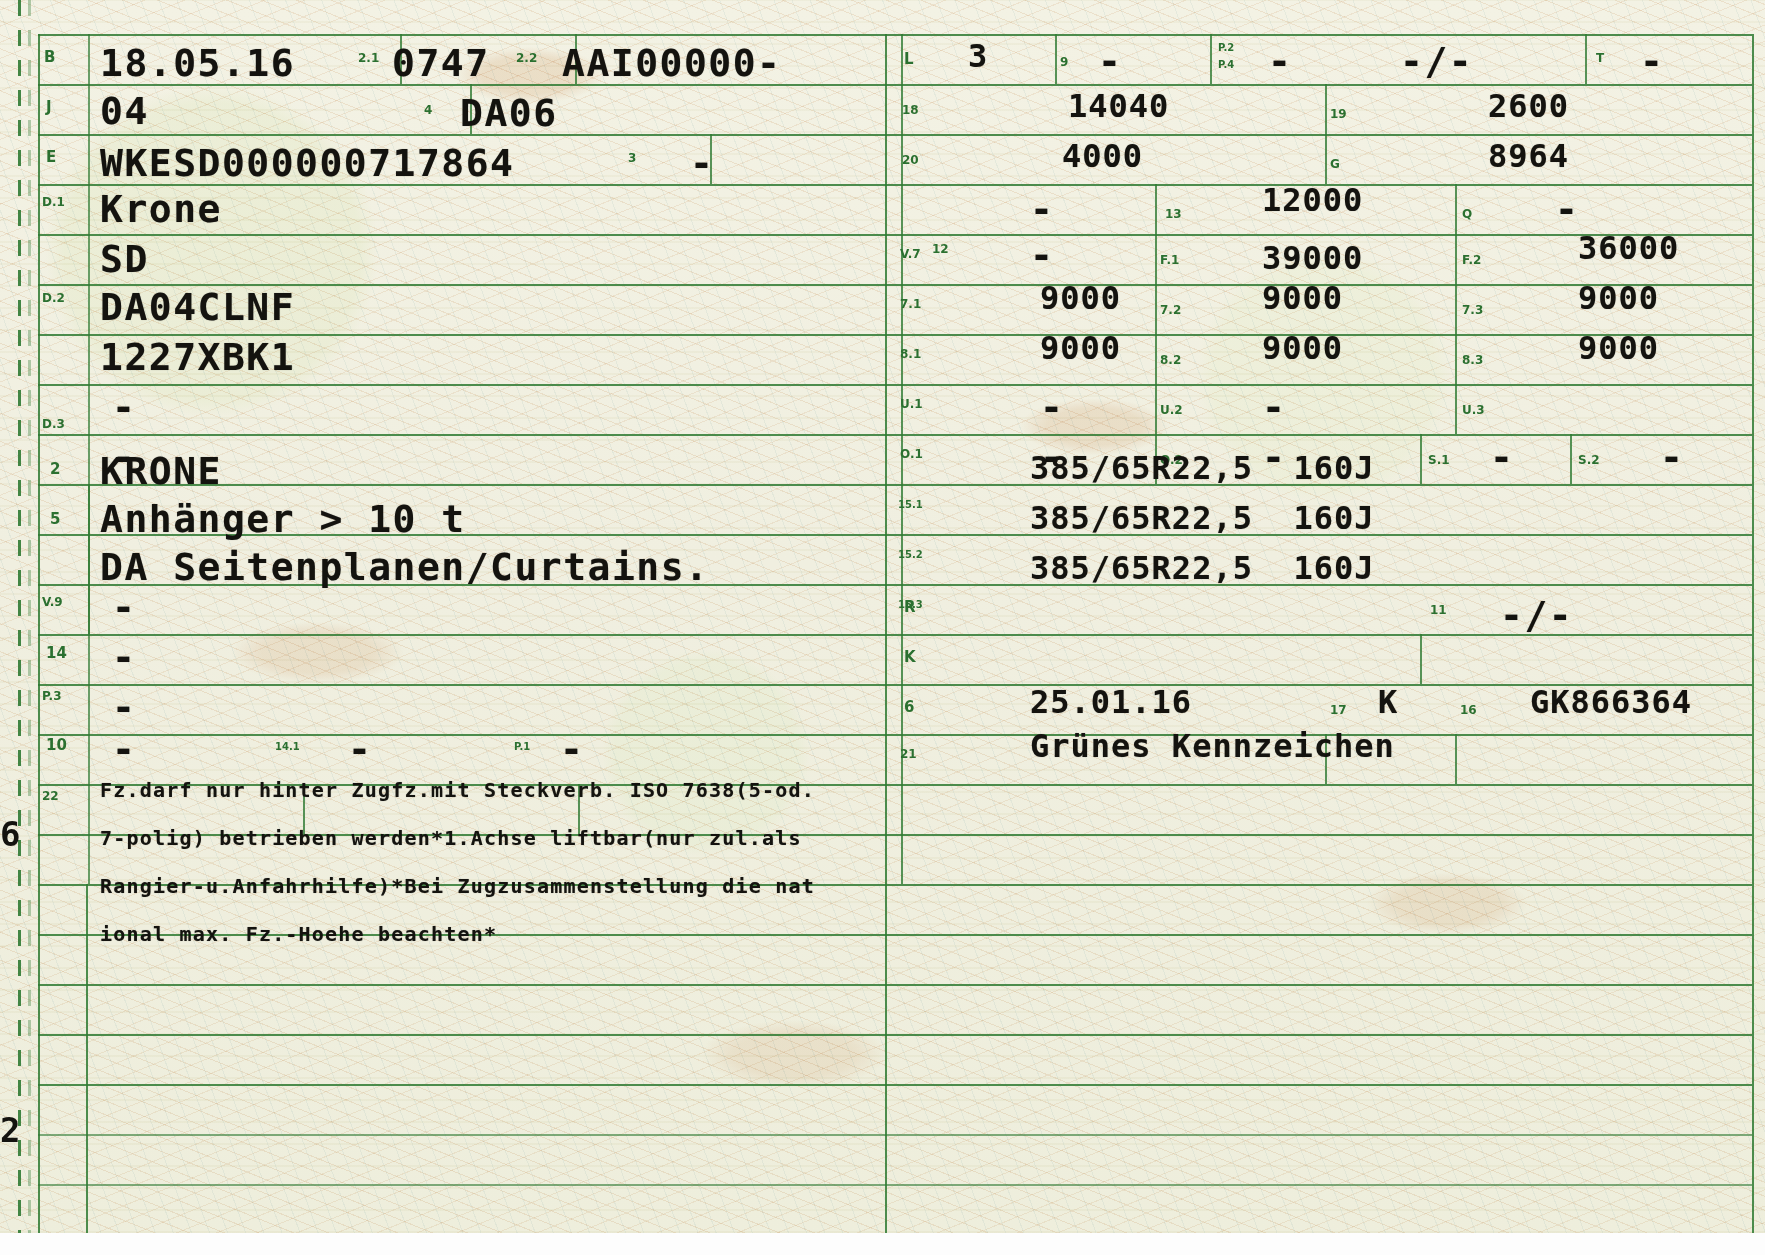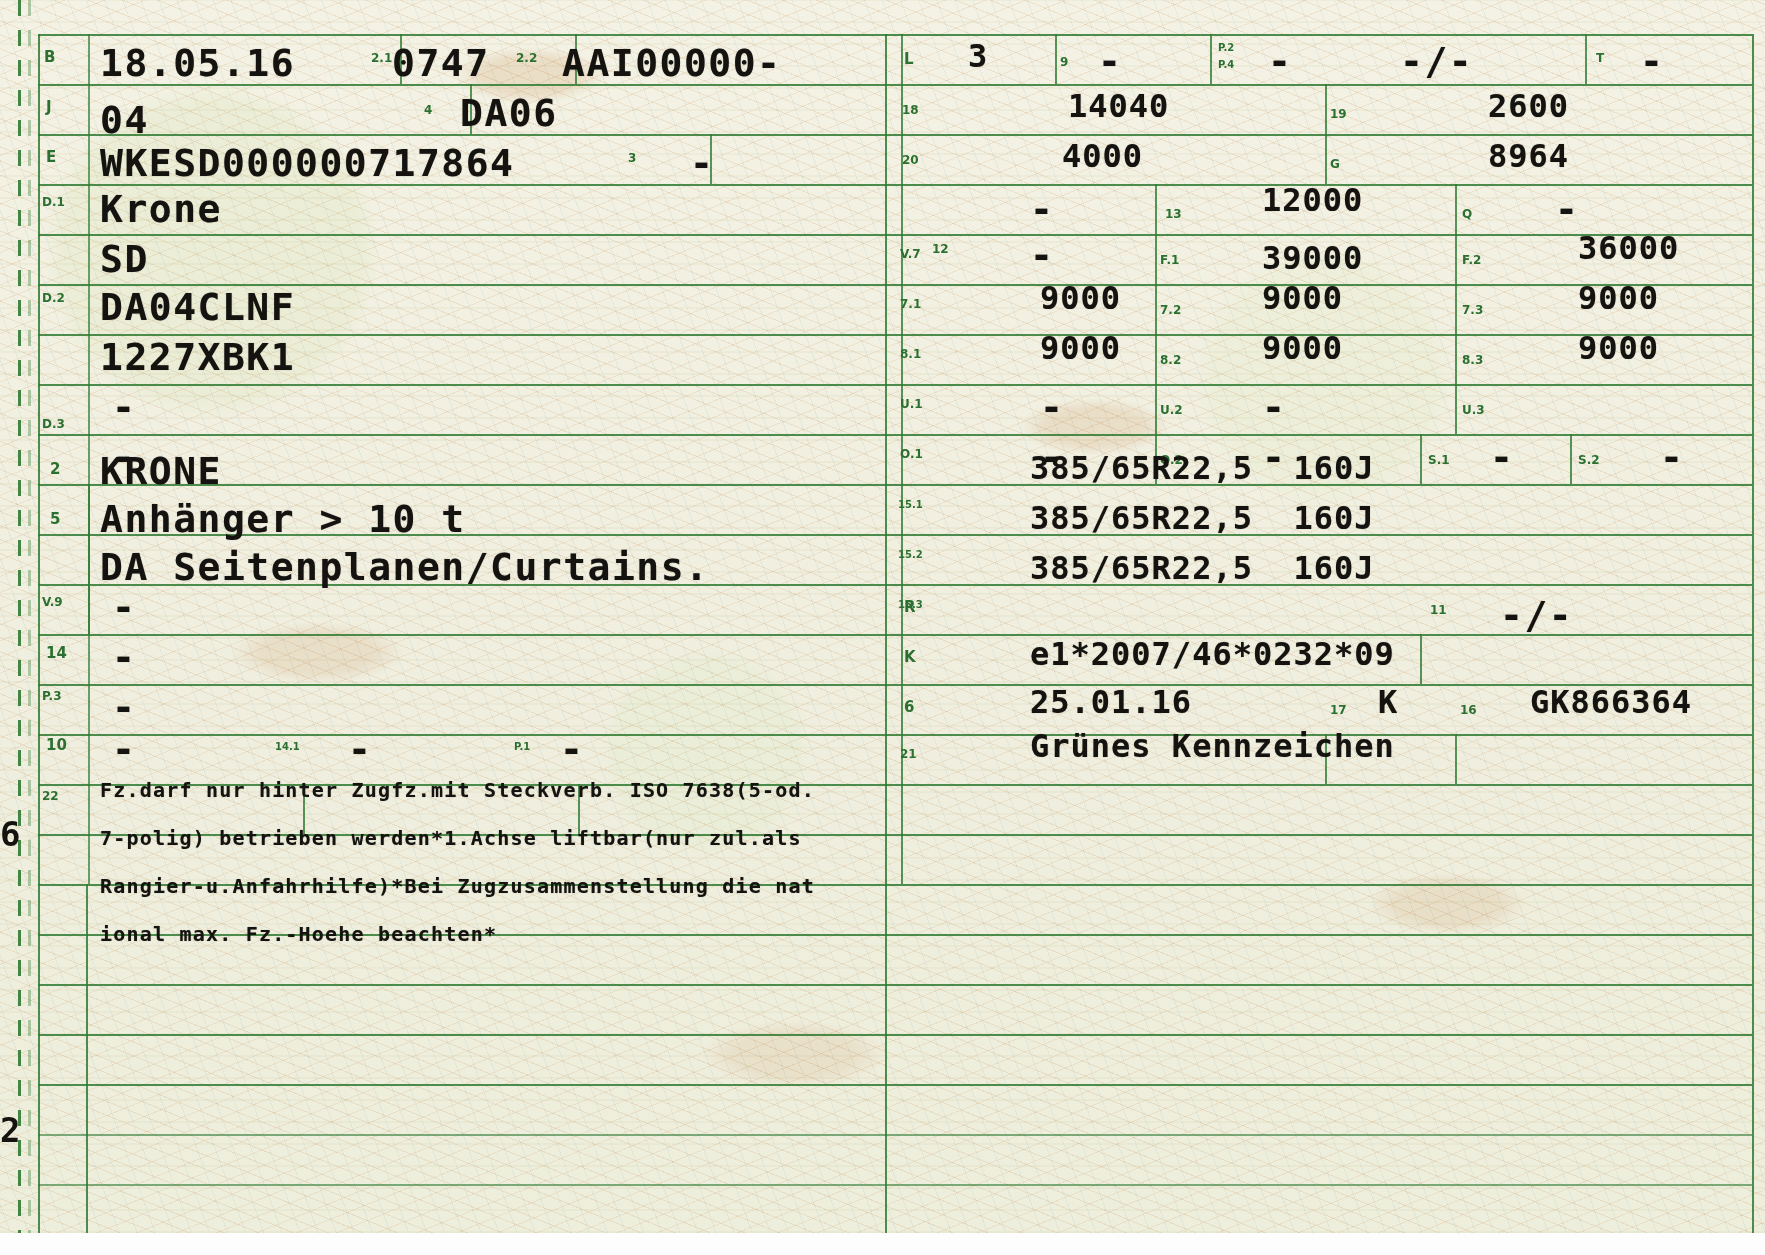--- a/index.html
+++ b/index.html
@@ -133,21 +133,21 @@
       <div class="vline" style="left: 1570px; top: 434px; height: 50px; opacity: 0.8;"></div>
       <div class="vline" style="left: 1420px; top: 634px; height: 50px; opacity: 0.8;"></div>
       <div class="vline" style="left: 1325px; top: 734px; height: 50px; opacity: 0.8;"></div>
       <div class="vline" style="left: 1455px; top: 734px; height: 50px; opacity: 0.8;"></div>
       <div class="vline" style="left: 88px; top: 484px; height: 150px; opacity: 0.8;"></div>
     </div>
   <div class="layer" id="content">
       <div class="code sm" style="left: 44px; top: 50px;">B</div>
       <div class="val v28" style="left: 100px; top: 44px;">18.05.16</div>
       <div class="code sm" style="left: 46px; top: 100px;">J</div>
-      <div class="val v28" style="left: 100px; top: 101px;">04</div>
+      <div class="val v28" style="left: 100px; top: 92px;">04</div>
       <div class="code sm" style="left: 46px; top: 150px;">E</div>
       <div class="val v28" style="left: 100px; top: 144px;">WKESD000000717864</div>
       <div class="code xs" style="left: 42px; top: 196px;">D.1</div>
       <div class="val v28" style="left: 100px; top: 190px;">Krone</div>
       <div class="val v28" style="left: 100px; top: 240px;">SD</div>
       <div class="code xs" style="left: 42px; top: 292px;">D.2</div>
       <div class="val v28" style="left: 100px; top: 288px;">DA04CLNF</div>
       <div class="val v28" style="left: 100px; top: 338px;">1227XBK1</div>
       <div class="val v28" style="left: 112px; top: 388px;">-</div>
       <div class="code xs" style="left: 42px; top: 418px;">D.3</div>
@@ -158,21 +158,21 @@
       <div class="val v28" style="left: 100px; top: 500px;">Anhänger &gt; 10 t</div>
       <div class="val v28" style="left: 100px; top: 548px;">DA Seitenplanen/Curtains.</div>
       <div class="code xs" style="left: 42px; top: 596px;">V.9</div>
       <div class="val v28" style="left: 112px; top: 588px;">-</div>
       <div class="code sm" style="left: 46px; top: 646px;">14</div>
       <div class="val v28" style="left: 112px; top: 638px;">-</div>
       <div class="code xs" style="left: 42px; top: 690px;">P.3</div>
       <div class="val v28" style="left: 112px; top: 688px;">-</div>
       <div class="code sm" style="left: 46px; top: 738px;">10</div>
       <div class="val v28" style="left: 112px; top: 730px;">-</div>
-      <div class="code xs" style="left: 358px; top: 52px; margin-left: 13px;">2.1</div>
+      <div class="code xs" style="left: 358px; top: 52px;">2.1</div>
       <div class="val v28" style="left: 392px; top: 44px;">0747</div>
       <div class="code xs" style="left: 516px; top: 52px;">2.2</div>
       <div class="val v28" style="left: 562px; top: 44px;">AAI00000-</div>
       <div class="code xs" style="left: 424px; top: 104px;">4</div>
       <div class="val v28" style="left: 460px; top: 94px;">DA06</div>
       <div class="code xs" style="left: 628px; top: 152px;">3</div>
       <div class="val v28" style="left: 690px; top: 144px;">-</div>
       <div class="code tiny" style="left: 275px; top: 742px;">14.1</div>
       <div class="val v28" style="left: 348px; top: 730px;">-</div>
       <div class="code tiny" style="left: 514px; top: 742px;">P.1</div>
@@ -235,21 +235,20 @@
       <div class="code tiny" style="left: 898px; top: 500px;">15.1</div>
       <div class="val v30" style="left: 1030px; top: 452px;">385/65R22,5  160J</div>
       <div class="code tiny" style="left: 898px; top: 550px;">15.2</div>
       <div class="val v30" style="left: 1030px; top: 502px;">385/65R22,5  160J</div>
       <div class="code tiny" style="left: 898px; top: 600px;">15.3</div>
       <div class="val v30" style="left: 1030px; top: 552px;">385/65R22,5  160J</div>
       <div class="code sm" style="left: 904px; top: 600px;">R</div>
       <div class="code xs" style="left: 1430px; top: 604px;">11</div>
       <div class="val v28" style="left: 1500px; top: 596px;">-/-</div>
       <div class="code sm" style="left: 904px; top: 650px;">K</div>
-      <div class="val v30" style="left: 1030px; top: 638px;">e1*2007/46*0232*09</div>
       <div class="code sm" style="left: 904px; top: 700px;">6</div>
       <div class="val v30" style="left: 1030px; top: 686px;">25.01.16</div>
       <div class="code xs" style="left: 1330px; top: 704px;">17</div>
       <div class="val v30" style="left: 1378px; top: 686px;">K</div>
       <div class="code xs" style="left: 1460px; top: 704px;">16</div>
       <div class="val v30" style="left: 1530px; top: 686px;">GK866364</div>
       <div class="code xs" style="left: 900px; top: 748px;">21</div>
       <div class="val v30" style="left: 1030px; top: 730px;">Grünes Kennzeichen</div>
       <div class="code xs" style="left: 42px; top: 790px;">22</div>
       <div class="val vrem" style="left: 100px; top: 780px;">Fz.darf nur hinter Zugfz.mit Steckverb. ISO 7638(5-od.</div>

